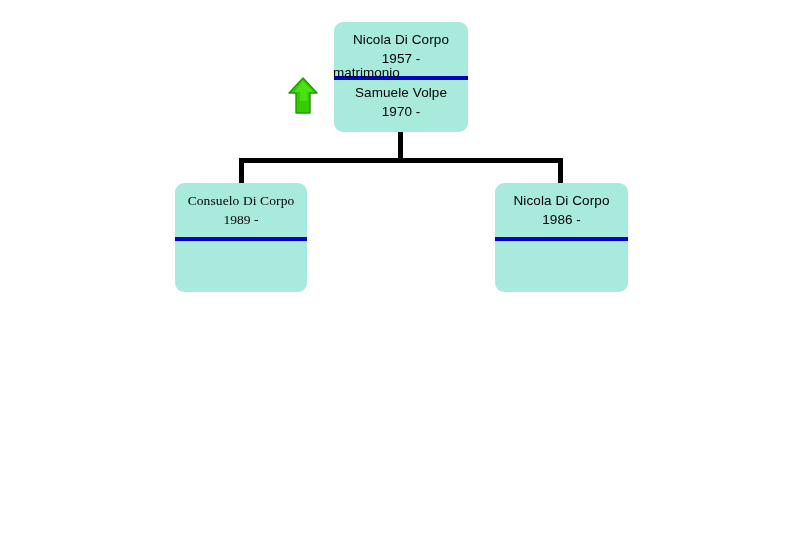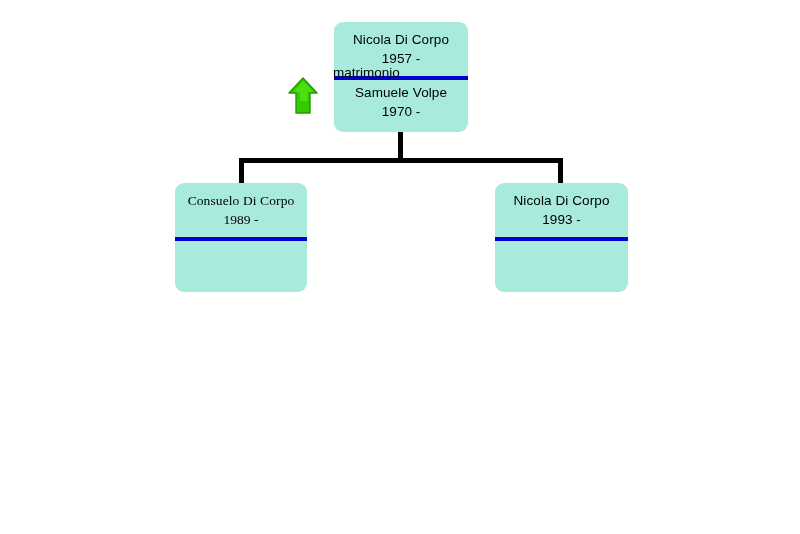--- a/index.html
+++ b/index.html
@@ -123,21 +123,21 @@
     <div class="node-half" style="top:61px;">
       <div class="node-line name"></div>
       <div class="node-line"></div>
     </div>
   </div>
 
   <div class="node-box" style="left:495px; top:183px; width:133px; height:109px;">
 
     <div class="node-half" style="top:8px;">
       <div class="node-line name">Nicola Di Corpo</div>
-      <div class="node-line">1993 -</div>
+      <div class="node-line">1986 -</div>
     </div>
 
     <div class="divider" style="top:54px;"></div>
 
     <div class="node-half" style="top:61px;">
       <div class="node-line name"></div>
       <div class="node-line"></div>
     </div>
   </div>
 

